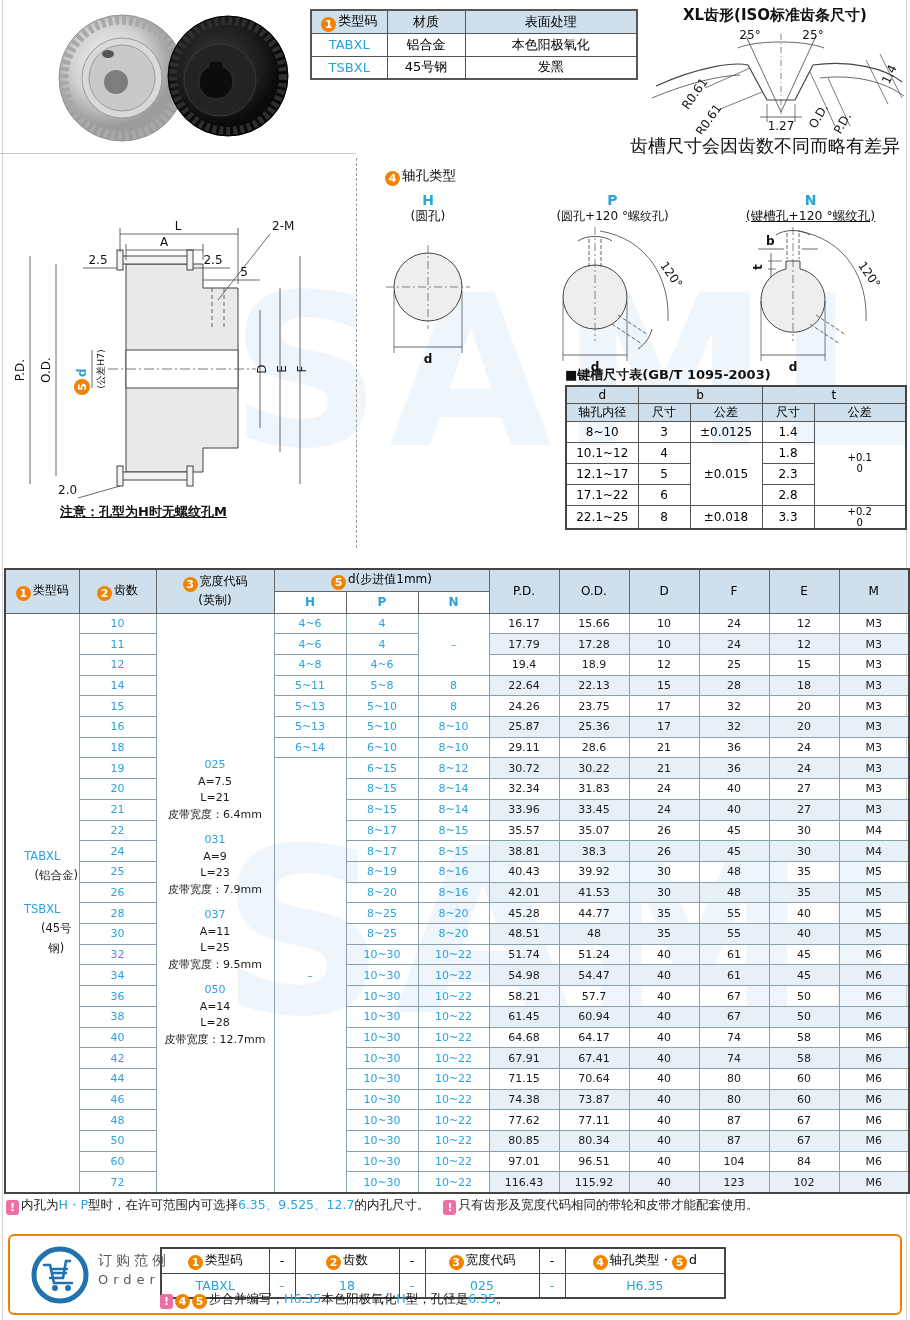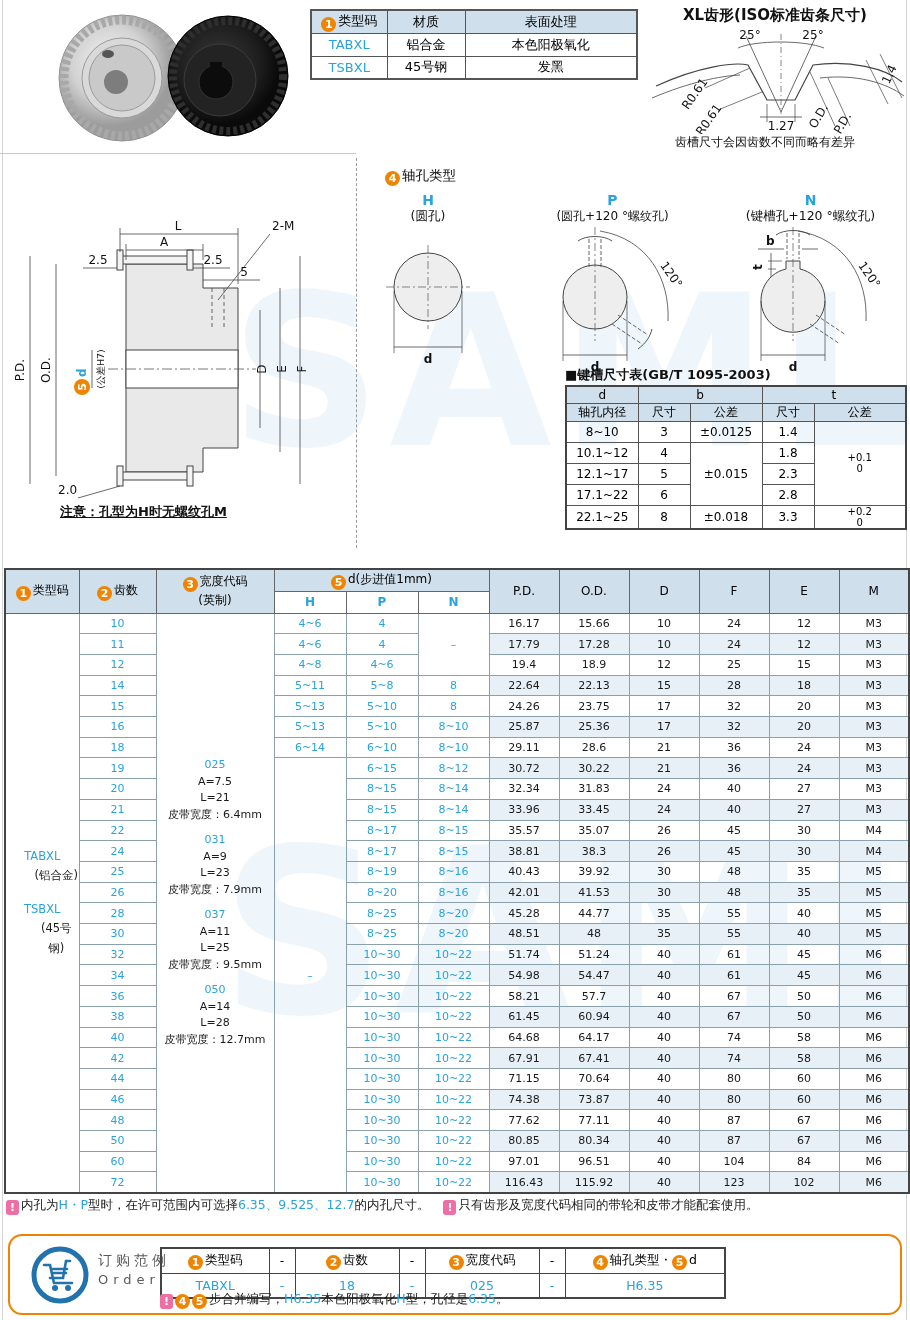--- a/index.html
+++ b/index.html
@@ -32,21 +32,21 @@
   #main-table tr.subhdr th { background:#fff; color:#29a3dc; font-weight:bold; }
   #main-table td { border:1px solid #8aa0ad; text-align:center; height:20.71px; color:#1a1a1a; }
   #main-table { border:2px solid #444; }
   #main-table td.alt { background:#e7f0f7; }
   #main-table td.blue { color:#29a3dc; }
   #main-table td.grp { vertical-align:middle; }
   .wgroup { margin:9px 0; font-size:11px; line-height:1.5; }
   .wgroup .code { color:#29a3dc; }
   .tclines { line-height:1.7; font-size:11.5px; }
   
-  #order-box { border:2px solid #ef8200; border-radius:14px; }
+  #order-box { border:2px solid #ef8200; border-radius:6px; }
   #order-table { border-collapse:collapse; table-layout:fixed; font-size:12.5px; }
   #order-table td { border:1px solid #444; text-align:center; height:25px; }
   #order-table { border:2px solid #444; }
   .dimtext { font-size:12px; fill:#111; }
   .watermark { position:absolute; font-weight:bold; color:rgba(90,170,225,0.10); letter-spacing:8px; pointer-events:none; }
   .note-line { font-size:12.5px; color:#1a1a1a; }
   .hdr-label { vertical-align:1px; }
 </style>
 </head>
 <body>
@@ -135,21 +135,21 @@
     <line x1="110" y1="91" x2="152" y2="91" stroke="#444" stroke-width="0.8"></line>
     <text class="dimtext" x="131" y="104" text-anchor="middle">1.27</text>
     <line x1="160" y1="46" x2="185" y2="100" stroke="#444" stroke-width="0.7"></line>
     <line x1="178" y1="52" x2="200" y2="100" stroke="#444" stroke-width="0.7"></line>
     <text class="dimtext" transform="rotate(-60 172 92)" x="172" y="92" text-anchor="middle">O.D.</text>
     <text class="dimtext" transform="rotate(-60 196 99)" x="196" y="99" text-anchor="middle">P.D.</text>
     <line x1="216" y1="34" x2="238" y2="78" stroke="#444" stroke-width="0.7"></line>
     <line x1="230" y1="28" x2="252" y2="72" stroke="#444" stroke-width="0.7"></line>
     <text class="dimtext" transform="rotate(-65 243 50)" x="243" y="50" text-anchor="middle">1.4</text>
   </svg>
-  <div class="abs" style="left:620px; top:134px; width:290px; text-align:center; font-size:12px; color:#111;">齿槽尺寸会因齿数不同而略有差异</div>
+  <div class="abs" style="left:620px; top:134px; width:290px; text-align:center; font-size:18px; color:#111;">齿槽尺寸会因齿数不同而略有差异</div>
 
   <div class="abs" style="left:0; top:153px; width:356px; height:1px; background:#c9c9c9;"></div>
   <div class="abs" style="left:356px; top:158px; height:390px; border-left:1px dashed #9a9a9a;"></div>
 
   <svg class="abs" style="left:8px; top:160px;" width="345" height="340" viewBox="0 0 345 340">
     <g stroke="#444" fill="none" stroke-width="1">
       <path d="M118,104 L195,104 L195,128 L230,128 L230,288 L195,288 L195,312 L118,312 Z" fill="#e9e9e9"></path>
       <rect x="112" y="96" width="70" height="8" fill="#f3f3f3"></rect>
       <rect x="109" y="90" width="6" height="20" fill="#f3f3f3"></rect>
       <rect x="179" y="90" width="6" height="20" fill="#f3f3f3"></rect>
@@ -243,21 +243,21 @@
       <path d="M118,124 C126,118 130,112 132,104" fill="none" stroke="#444" stroke-width="0.9"></path>
       <line x1="43" y1="76" x2="43" y2="136" stroke="#444" stroke-width="0.7"></line>
       <line x1="107" y1="76" x2="107" y2="136" stroke="#444" stroke-width="0.7"></line>
       <line x1="43" y1="130" x2="107" y2="130" stroke="#444" stroke-width="0.8"></line>
       <text class="dimtext" x="75" y="146" text-anchor="middle" font-weight="bold">d</text>
     </svg>
   </div>
 
   <div class="abs" style="left:718px; top:192px; width:185px; text-align:center;">
     <div class="blue" style="font-size:14px; font-weight:bold;">N</div>
-    <div style="font-size:12.5px; color:#111;">(键槽孔+120 °螺纹孔)</div>
+    <div style="font-size:12.5px; color:#111;text-decoration:underline;">(键槽孔+120 °螺纹孔)</div>
     <svg width="185" height="150" viewBox="0 0 185 150">
       <path d="M68,44 L68,36 L82,36 L82,44 A32,32 0 1,1 68,44 Z" fill="#eee" stroke="#444"></path>
       <line x1="75" y1="2" x2="75" y2="116" stroke="#555" stroke-width="0.7" stroke-dasharray="8 3 2 3"></line>
       <g stroke="#555" stroke-width="0.9" stroke-dasharray="4 2" fill="none">
         <line x1="69" y1="8" x2="69" y2="34"></line>
           <line x1="81" y1="8" x2="81" y2="34"></line>
       </g>
       <path d="M58,10 C66,4 84,4 92,10" fill="none" stroke="#444" stroke-width="0.9"></path>
       <line x1="40" y1="24" x2="66" y2="24" stroke="#444" stroke-width="0.8"></line>
       <line x1="84" y1="24" x2="100" y2="24" stroke="#444" stroke-width="0.8"></line>

